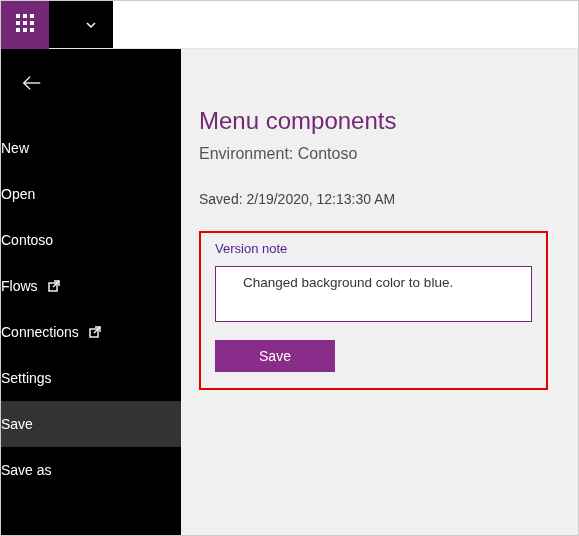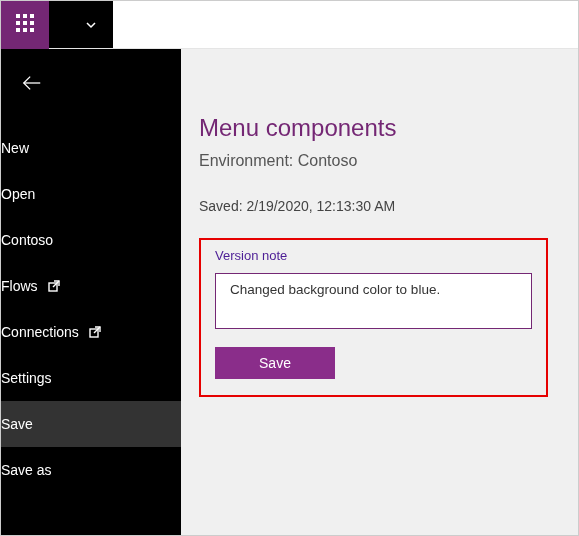--- a/index.html
+++ b/index.html
@@ -14,26 +14,26 @@
     .topbar-rest { flex: 1; background: #fff; }
     .body { display: flex; flex: 1; min-height: 0; }
     .sidebar { width: 180px; background: #000; color: #fff; display: flex; flex-direction: column; padding-top: 14px; }
     .back { height: 44px; display: flex; align-items: center; padding-left: 20px; cursor: pointer; margin-bottom: 18px; }
     .back svg { width: 22px; height: 22px; stroke: #fff; stroke-width: 1.4; fill: none; }
     .nav-item { height: 46px; display: flex; align-items: center; font-size: 14px; color: #fff; cursor: pointer; }
     .nav-item.active { background: #333333; }
     .nav-item .ext { margin-left: 10px; display: inline-flex; }
     .nav-item .ext svg { width: 12px; height: 12px; stroke: #fff; stroke-width: 1.4; fill: none; }
     .main { flex: 1; background: #f0f0f0; padding: 58px 30px 0 18px; position: relative; }
-    .page-title { color: #742774; font-size: 24px; font-weight: 400; margin-bottom: 10px; margin-top: 7px; }
+    .page-title { color: #742774; font-size: 24px; font-weight: 400; margin-bottom: 10px; }
     .env-line { color: #555; font-size: 16px; margin-bottom: 28px; }
     .saved-line { color: #444; font-size: 14px; margin-bottom: 24px; }
     .highlight-box { border: 2px solid #e60000; padding: 8px 14px 16px 14px; }
     .vn-label { color: #4c1d95; font-size: 13px; margin-bottom: 10px; }
-    .vn-textarea { width: 100%; height: 56px; border: 1px solid #742774; background: #fff; padding: 8px 14px; font-family: inherit; font-size: 13.5px; color: #333; resize: none; outline: none; }
+    .vn-textarea { width: 100%; height: 56px; border: 1px solid #742774; background: #fff; padding: 8px 27px; font-family: inherit; font-size: 13.5px; color: #333; resize: none; outline: none; }
     .save-btn { margin-top: 14px; background: #8a2d8a; color: #fff; border: none; width: 120px; height: 32px; font-size: 14px; cursor: pointer; }
   </style>
 </head>
 <body>
 
 <div class="container">
 
   <div class="topbar">
     <div class="waffle">
       <span>

